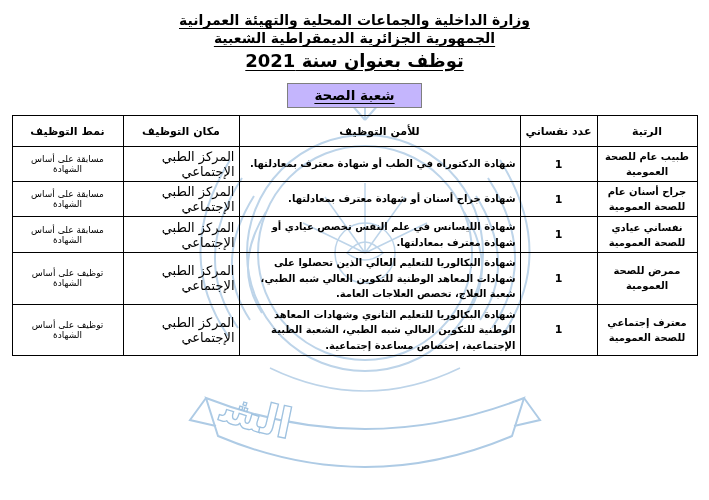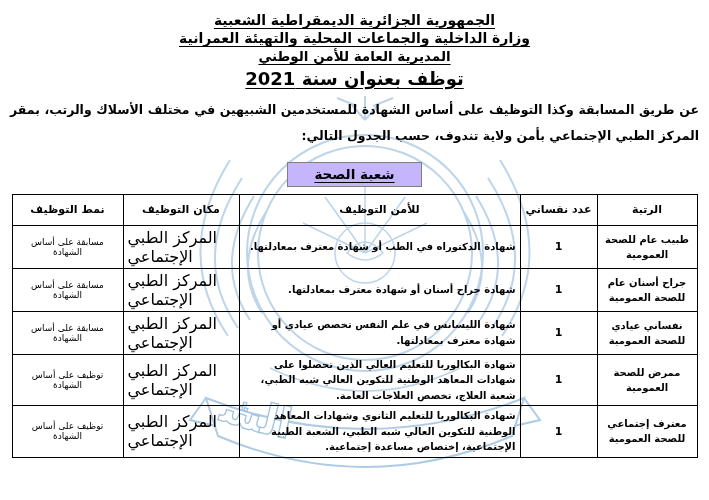--- a/index.html
+++ b/index.html
@@ -86,21 +86,21 @@
   td.rank{
     font-size:10px;font-weight:bold;text-align:center;line-height:1.5;
   }
   td.num{
     font-size:11px;font-weight:bold;text-align:center;
   }
   td.cond{
     font-size:10px;font-weight:bold;text-align:right;line-height:1.55;padding:2px 8px;
   }
   td.loc{
-    font-size:16px;text-align:left;
+    font-size:13px;text-align:right;
   }
   td.mode{
     font-size:9px;text-align:center;
   }
   tr.r-std{height:30px;}
   tr.r-tall{height:34px;}
   tr.r-taller{height:40px;}
 </style>
 </head>
 <body>
@@ -138,27 +138,25 @@
 
     <path d="M56,330 Q215,392 374,330 L362,368 Q215,430 68,368 Z" fill="#ffffff" stroke="#aecbe5" stroke-width="2"></path>
     <path d="M56,330 l-16,22 26,6 M374,330 l16,22 -26,6" fill="none" stroke="#aecbe5" stroke-width="2"></path>
 
     <text font-family="DejaVu Sans, sans-serif" font-size="42" font-weight="bold" direction="rtl" fill="#ffffff" stroke="#9fc2e0" stroke-width="1.3">
       <textPath href="#wm-banner-line" startOffset="24%">الشرطة</textPath>
     </text>
   </svg>
 
   <div class="header">
+    <div class="h-line h2">وزارة الداخلية والجماعات المحلية والتهيئة العمرانية</div>
     <div class="h-line h1">الجمهورية الجزائرية الديمقراطية الشعبية</div>
-    <div class="h-line h2">وزارة الداخلية والجماعات المحلية والتهيئة العمرانية</div>
-    <div class="h-line h3">المديرية العامة للأمن الوطني</div>
     <div class="h-line h4">توظف بعنوان سنة 2021</div>
   </div>
 
-  <p class="intro">عن طريق المسابقة وكذا التوظيف على أساس الشهادة للمستخدمين الشبيهين في مختلف الأسلاك والرتب، بمقر المركز الطبي الإجتماعي بأمن ولاية تندوف، حسب الجدول التالي:</p>
 
   <div class="section-wrap">
     <span class="section-box">شعبة الصحة</span>
   </div>
 
   <table class="jobs">
     <colgroup>
       <col style="width:100px">
       <col style="width:77px">
       <col style="width:281px">

